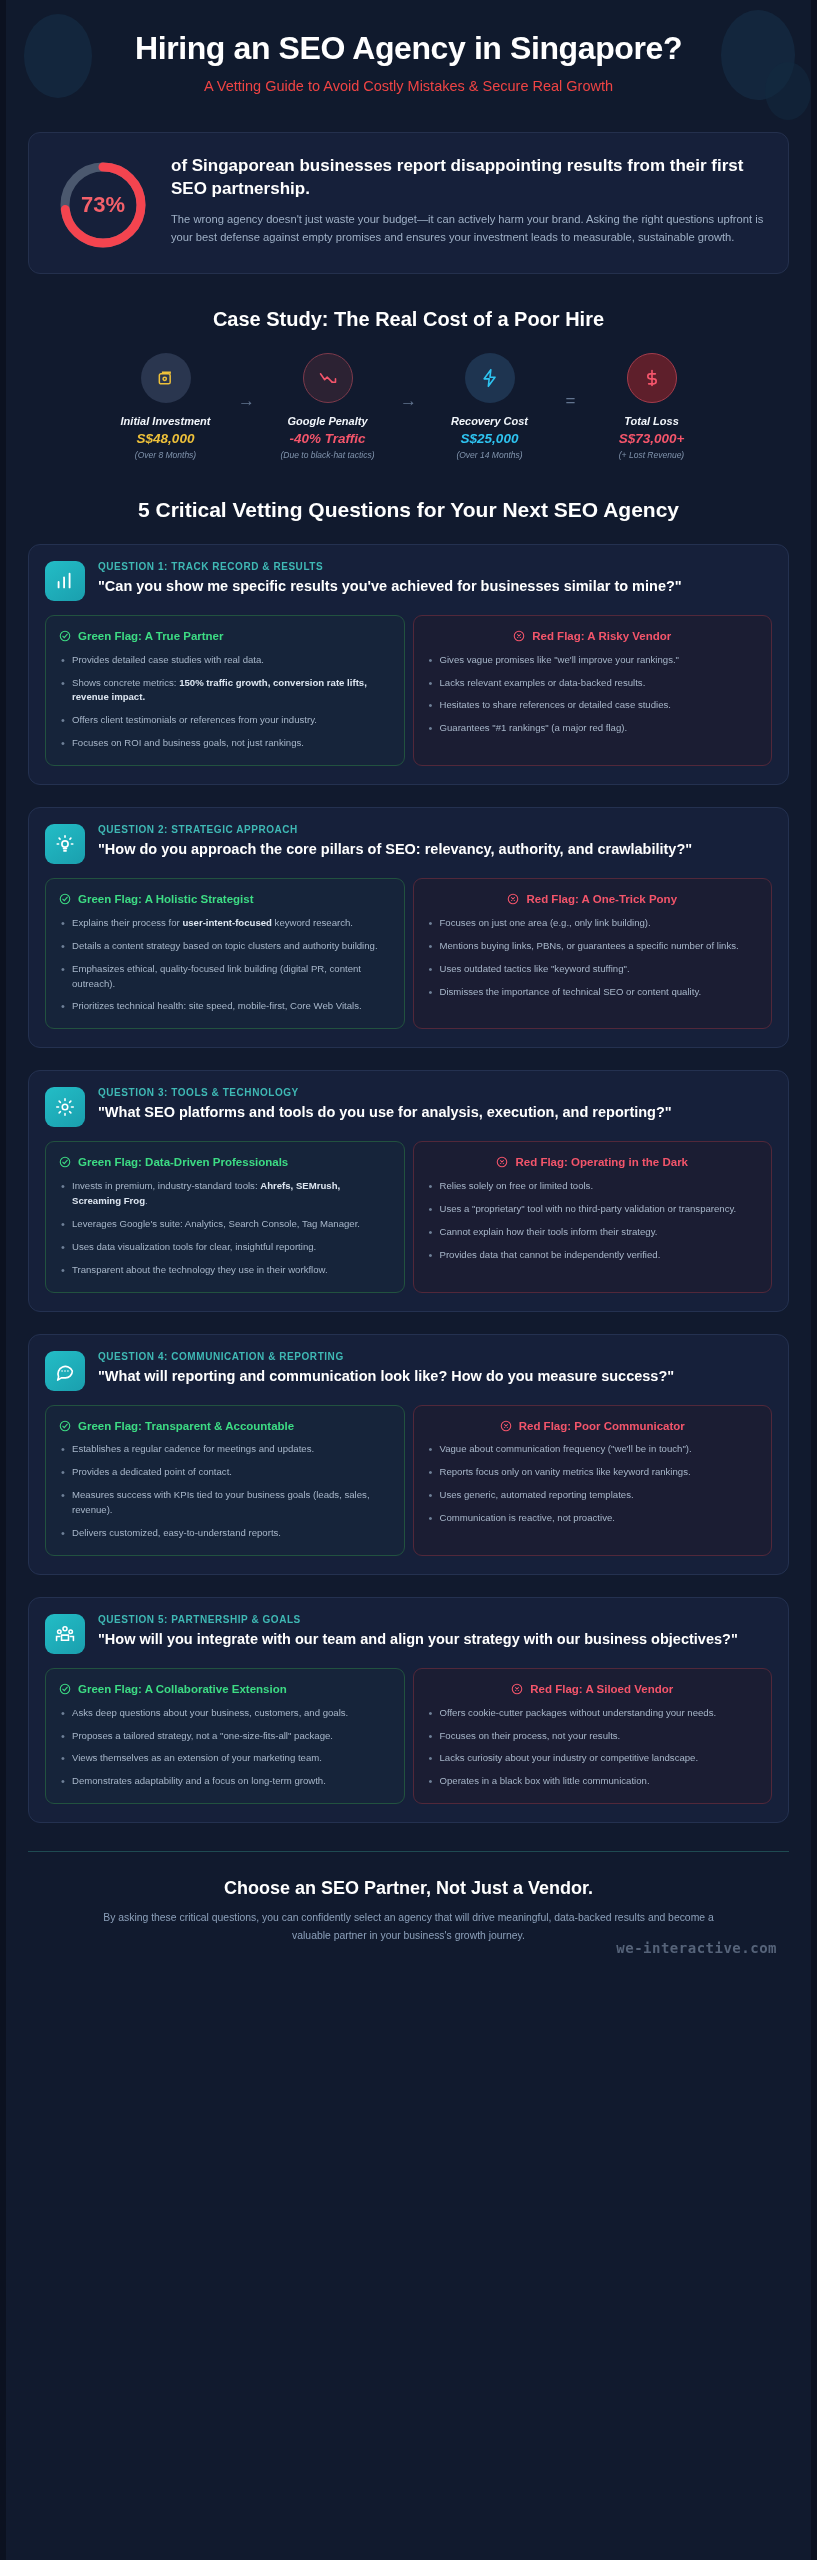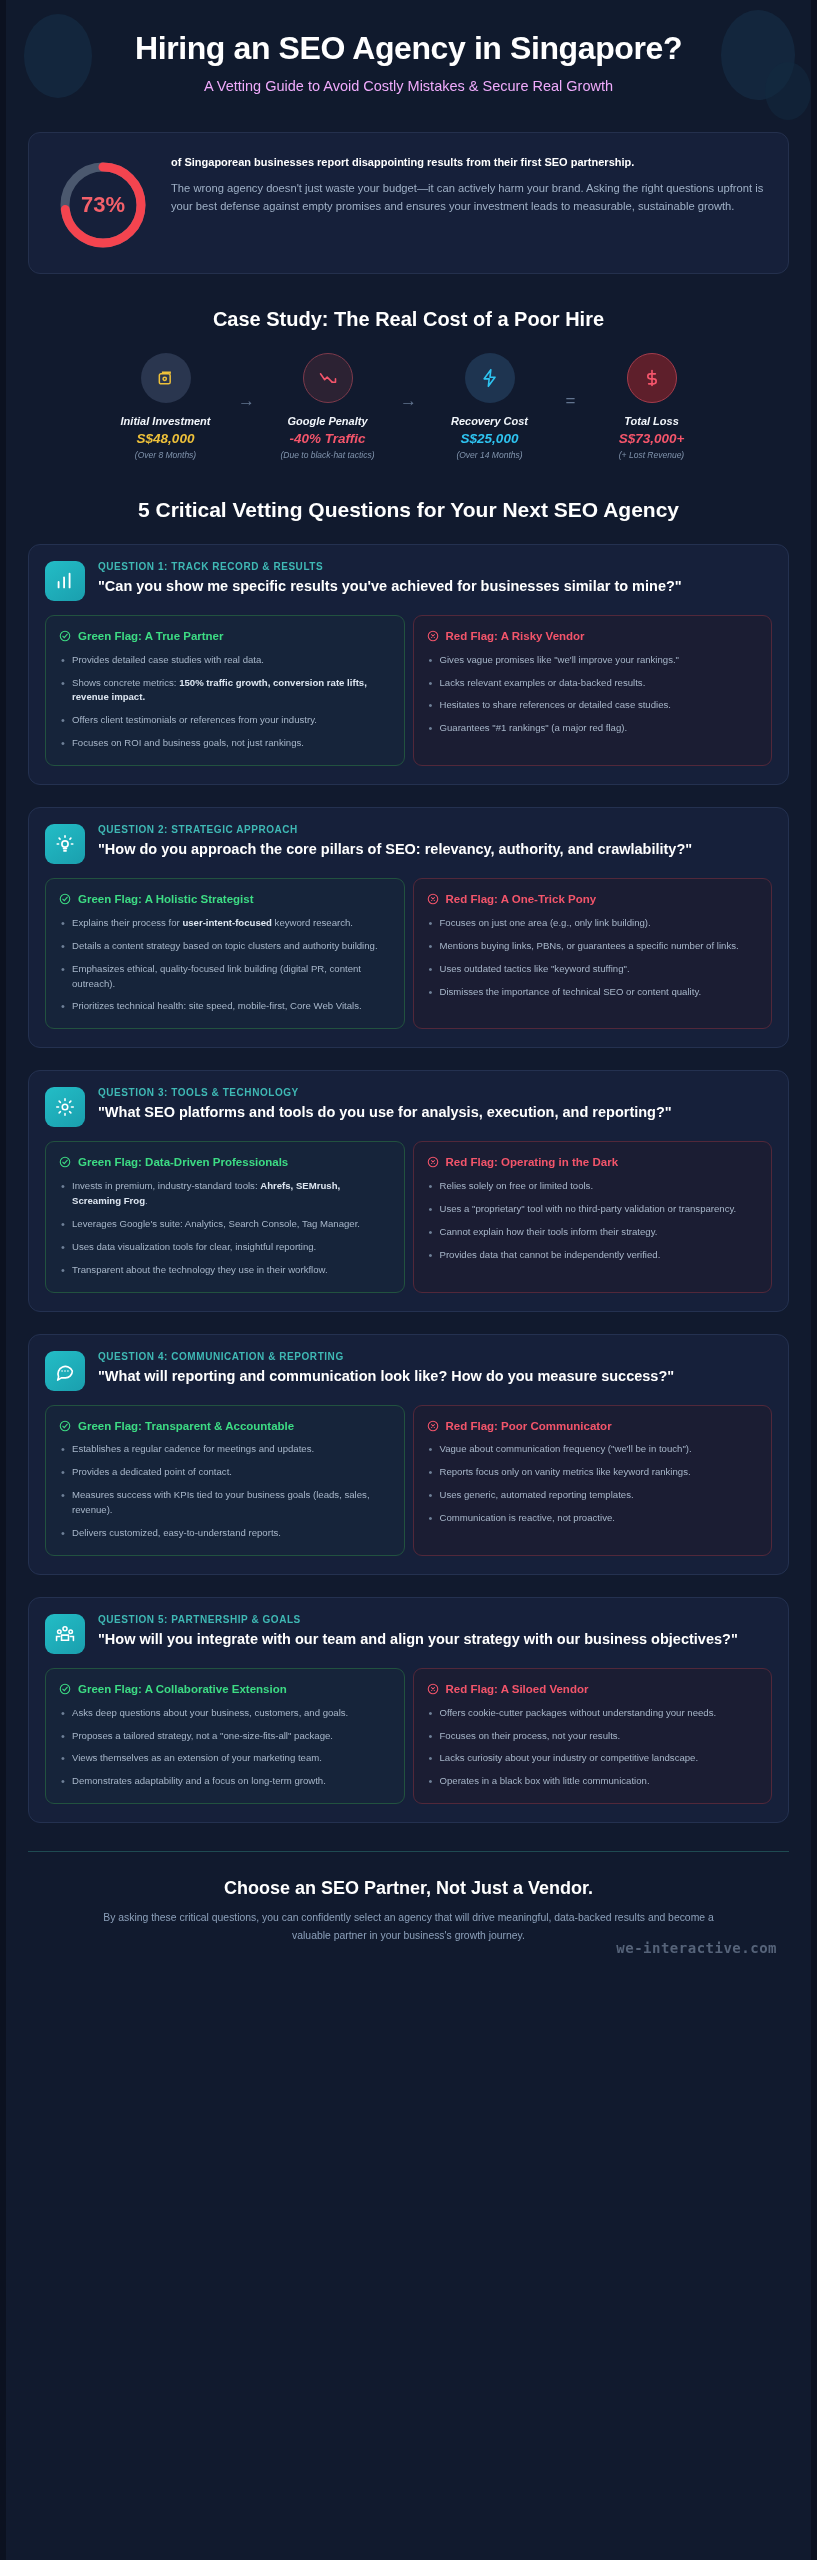--- a/index.html
+++ b/index.html
@@ -49,21 +49,21 @@
     font-size: 32px;
     line-height: 1.15;
     font-weight: bold;
     letter-spacing: -.4px;
     color: #ffffff;
     margin-bottom: 11px;
   }
   .subtitle {
     position: relative;
     font-size: 14.5px;
-    color: #f0abfc;
+    color: #ef4444;
     font-weight: normal;
   }
 
   
   .stat-wrap { padding: 12px 22px 0; }
   .stat-card {
     background: #16203a;
     border: 1px solid #24304d;
     border-radius: 12px;
     padding: 20px 22px;
@@ -82,21 +82,21 @@
   .donut-label {
     position: absolute;
     inset: 0;
     display: flex; align-items: center; justify-content: center;
     font-size: 22px;
     font-weight: bold;
     color: #f4606a;
   }
   .stat-text { flex: 1 1 auto; padding-top: 2px; }
   .stat-head {
-    font-size: 11px;
+    font-size: 17px;
     font-weight: bold;
     line-height: 1.35;
     color: #ffffff;
     margin-bottom: 9px;
   }
   .stat-body {
     font-size: 11.2px;
     line-height: 1.62;
     color: #9fb0c6;
   }
@@ -226,21 +226,21 @@
   .flag-head {
     display: flex;
     align-items: flex-start;
     gap: 7px;
     font-size: 11.5px;
     font-weight: bold;
     margin-bottom: 9px;
     line-height: 1.3;
   }
   .flag-green .flag-head { color: #3ddc84; }
-  .flag-red .flag-head { color: #f4556b; }
+  .flag-red .flag-head { color: #f4556b; justify-content: center; }
   .flag-head .fico { flex: 0 0 auto; margin-top: 1px; }
   .flag ul { list-style: none; }
   .flag li {
     position: relative;
     padding-left: 13px;
     font-size: 9.6px;
     line-height: 1.55;
     color: #a7b6c9;
     margin-bottom: 8px;
   }

